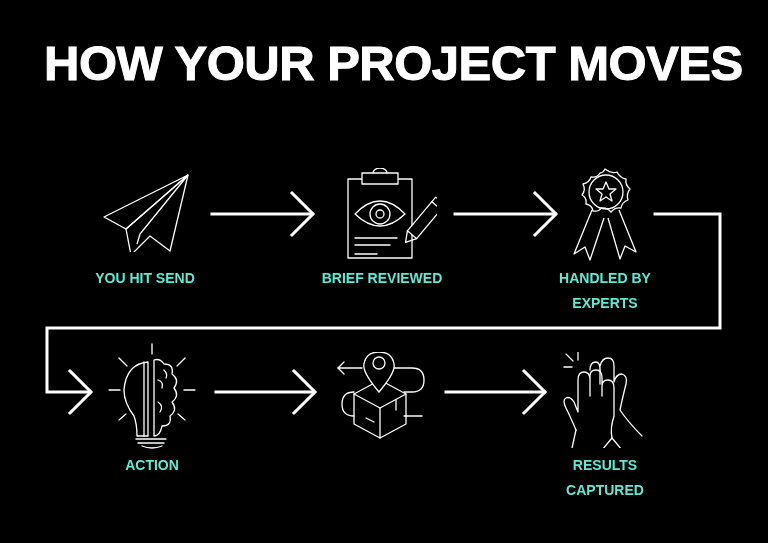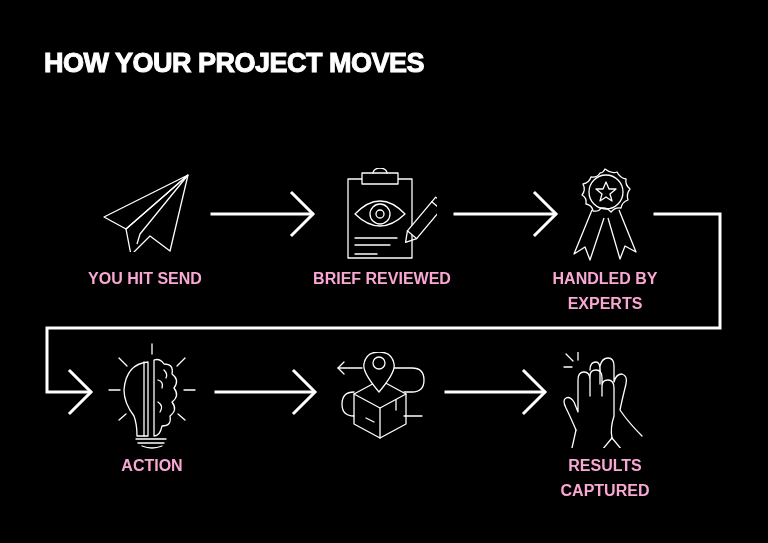--- a/index.html
+++ b/index.html
@@ -1,21 +1,21 @@
 <!DOCTYPE html>
 <html><head>
 <meta charset="utf-8">
 <style>
   html,body{margin:0;padding:0;background:#000;}
   body{width:768px;height:543px;position:relative;overflow:hidden;font-family:"Liberation Sans","DejaVu Sans",sans-serif;color:#fff;}
-  .title{position:absolute;left:44px;top:40px;margin:0;font-size:27px;line-height:46px;font-weight:900;letter-spacing:-0.5px;color:#fff;-webkit-text-stroke:1px #fff;}
+  .title{position:absolute;left:44px;top:40px;margin:0;font-size:49px;line-height:46px;font-weight:900;letter-spacing:-0.5px;color:#fff;-webkit-text-stroke:1px #fff;}
   .title span{display:block;}
   svg.lines{position:absolute;left:0;top:0;}
   .icon{position:absolute;}
-  .label{position:absolute;font-size:16px;font-weight:700;line-height:25px;text-align:center;color:#f9a8d4;width:200px;}
+  .label{position:absolute;font-size:14px;font-weight:700;line-height:25px;text-align:center;color:#5eead4;width:200px;}
 </style>
 </head>
 <body>
 
 <h1 class="title">
   <span>HOW YOUR PROJECT MOVES</span>
 </h1>
 
 <svg class="lines" width="768" height="543">
   <g stroke="#fff" stroke-width="3" fill="none" stroke-linecap="square">

